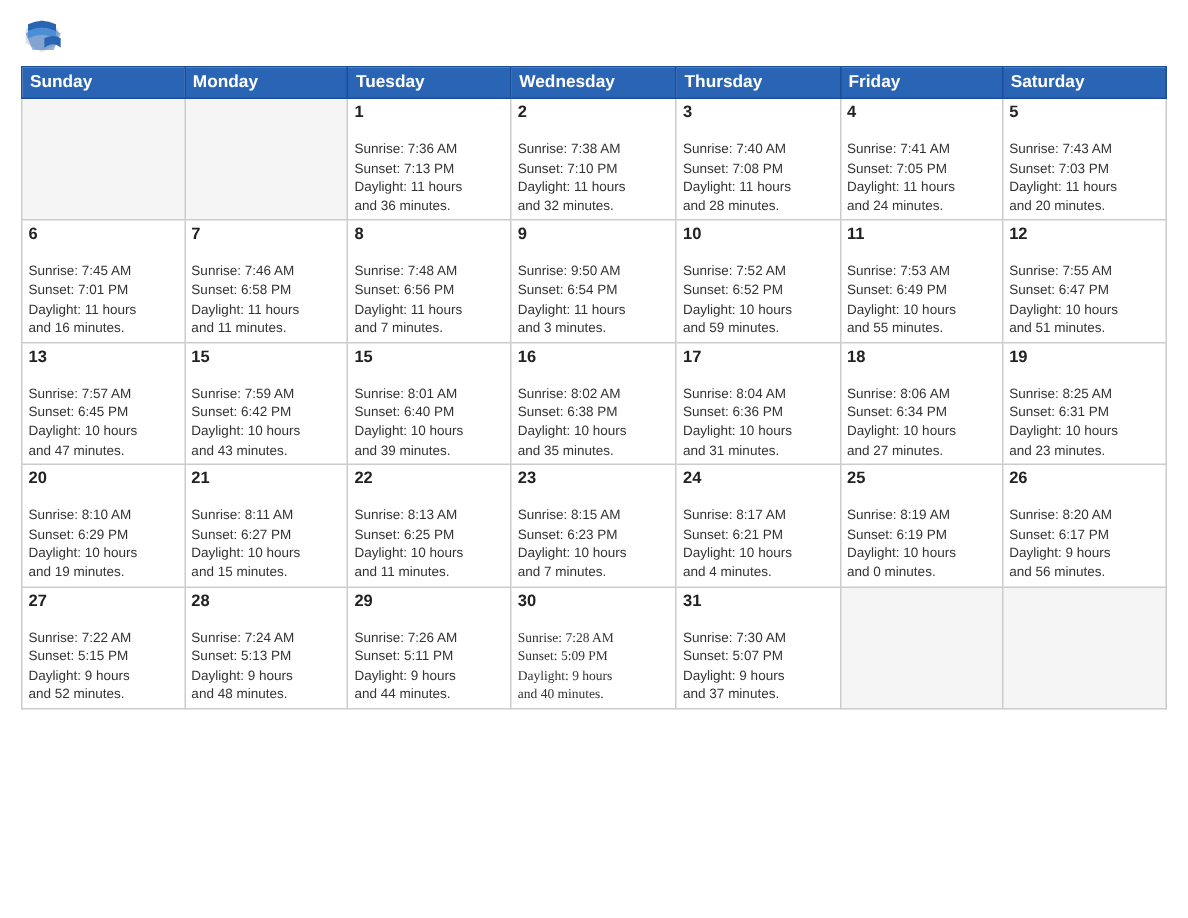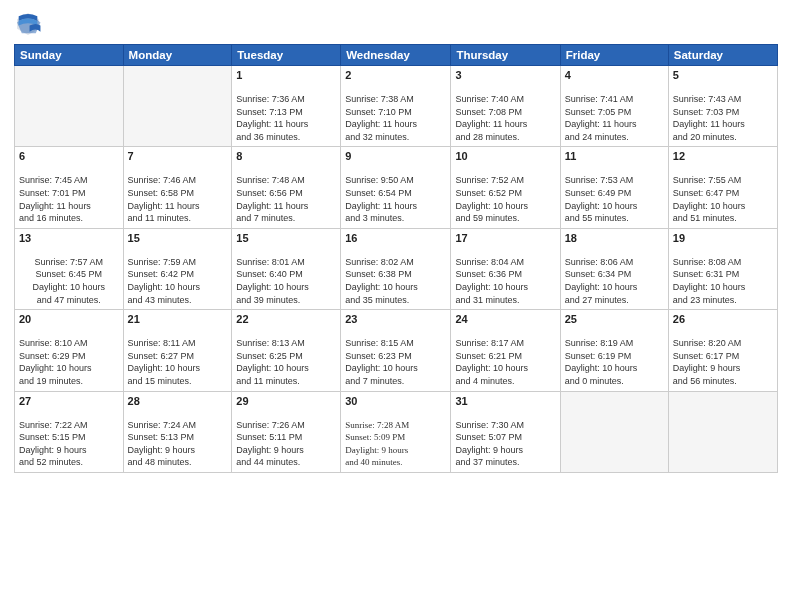--- a/index.html
+++ b/index.html
@@ -215,21 +215,21 @@
             <span class="day-num">12</span>
             <div class="day-info" style="white-space: pre-line;">Sunrise: 7:55 AM
 Sunset: 6:47 PM
 Daylight: 10 hours
 and 51 minutes.</div>
           </td>
         </tr>
         <tr>
           <td>
             <span class="day-num">13</span>
-            <div class="day-info" style="white-space: pre-line; text-align: center;">Sunrise: 7:57 AM
+            <div class="day-info" style="white-space: pre-line;">Sunrise: 7:57 AM
 Sunset: 6:45 PM
 Daylight: 10 hours
 and 47 minutes.</div>
           </td>
           <td>
             <span class="day-num">15</span>
             <div class="day-info" style="white-space: pre-line;">Sunrise: 7:59 AM
 Sunset: 6:42 PM
 Daylight: 10 hours
 and 43 minutes.</div>
@@ -257,21 +257,21 @@
           </td>
           <td>
             <span class="day-num">18</span>
             <div class="day-info" style="white-space: pre-line;">Sunrise: 8:06 AM
 Sunset: 6:34 PM
 Daylight: 10 hours
 and 27 minutes.</div>
           </td>
           <td>
             <span class="day-num">19</span>
-            <div class="day-info" style="white-space: pre-line;">Sunrise: 8:08 AM
+            <div class="day-info" style="white-space: pre-line;">Sunrise: 8:25 AM
 Sunset: 6:31 PM
 Daylight: 10 hours
 and 23 minutes.</div>
           </td>
         </tr>
         <tr>
           <td>
             <span class="day-num">20</span>
             <div class="day-info" style="white-space: pre-line;">Sunrise: 8:10 AM
 Sunset: 6:29 PM

